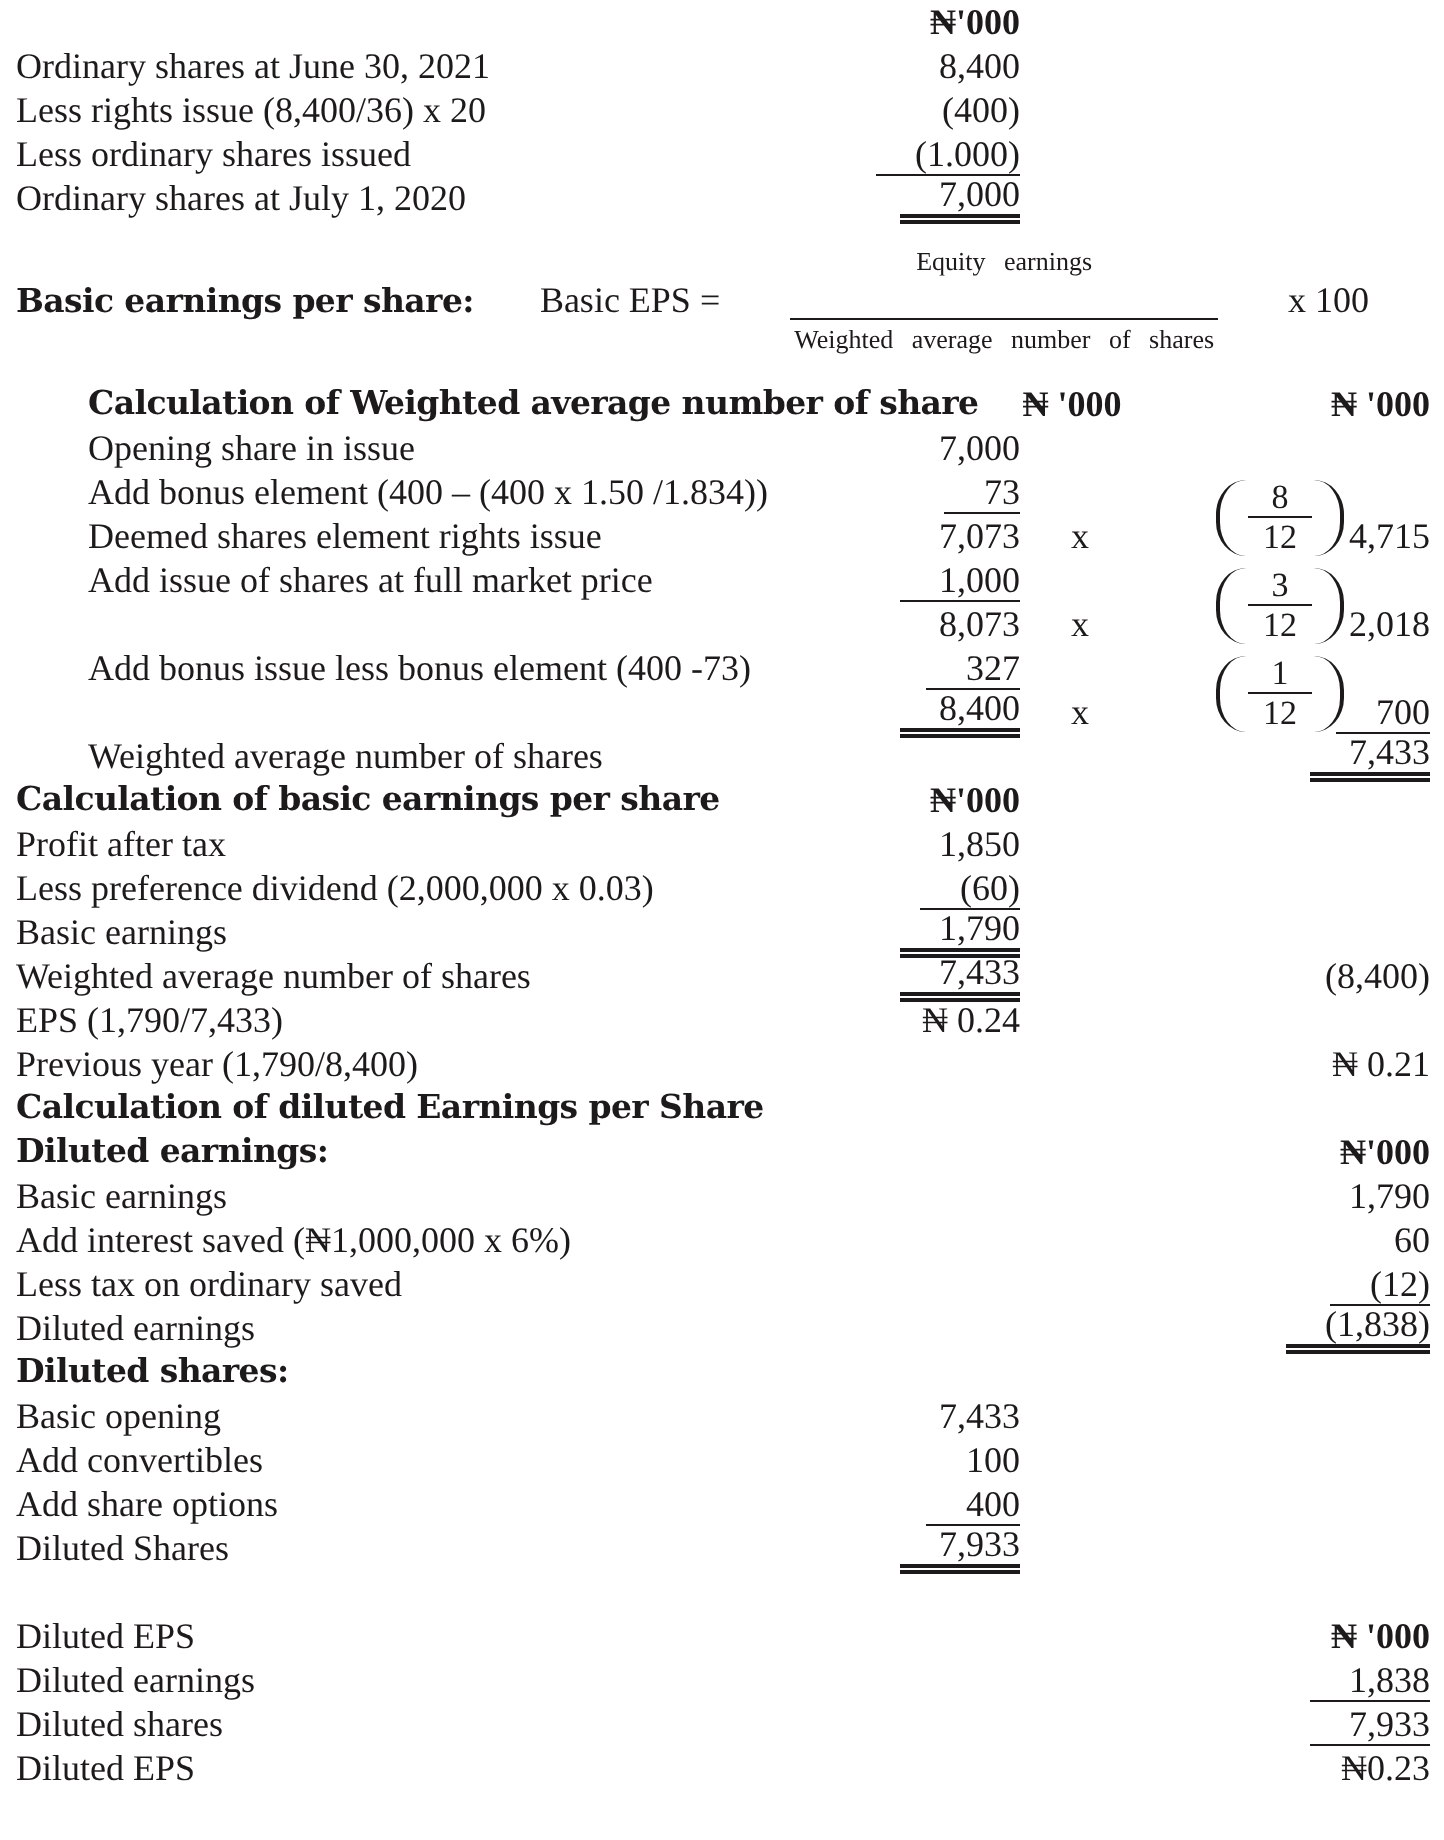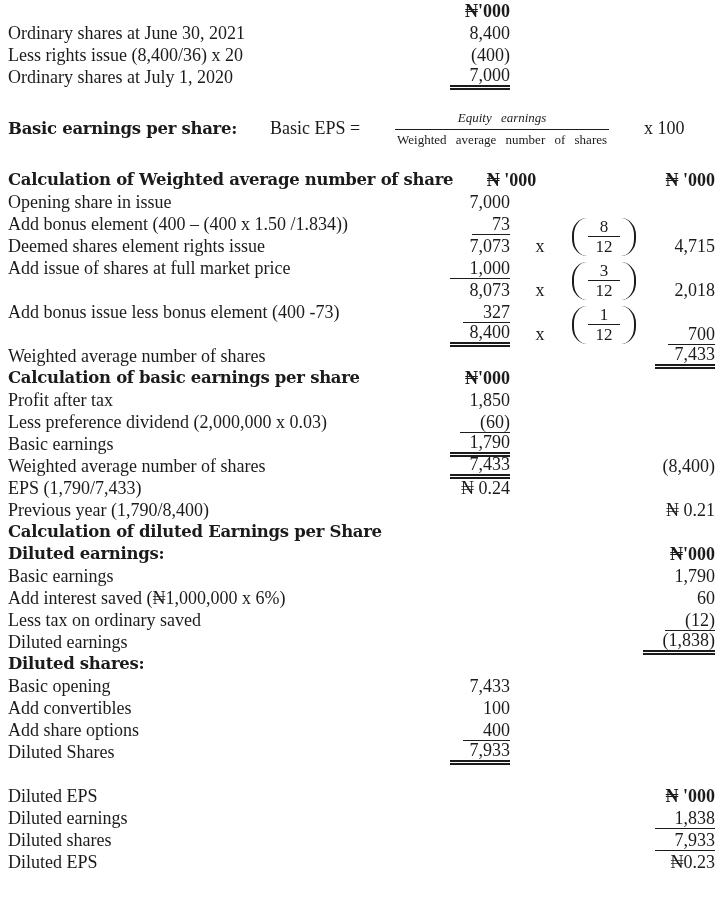--- a/index.html
+++ b/index.html
@@ -21,24 +21,24 @@
   .u2 { border-bottom:5px double #1d1a1b; padding-left:20px; }
   .b { font-weight:bold; }
   .h {
     font-weight:bold; font-family:"DejaVu Serif", serif;
     font-size:16.5px; letter-spacing:-0.3px;
   }
   
   .formula-block { height:81px; display:flex; align-items:center;gap:27px; }
   .formula-lead { margin:0 4px 0 6px; }
   .frac-inline { display:inline-block; vertical-align:middle; text-align:center; font-size:13px; margin:0 8px 0 4px; }
-  .frac-inline .fnum { display:block; border-bottom:1.7px solid #1d1a1b; padding:0 14px 3px; word-spacing:6px;font-style:italic; }
+  .frac-inline .fnum { display:block; border-bottom:1.7px solid #1d1a1b; padding:0 14px 20px; word-spacing:6px; }
   .frac-inline .fden { display:block; padding:2px 2px 0; word-spacing:6px; }
   
-  .wsec { position:relative; }
+  .wsec { position:relative;margin-left:36px; }
   .wfrac {
     position:absolute; left:564px; width:60px; height:38px; text-align:center;
     border-left:2px solid #1d1a1b; border-right:2px solid #1d1a1b;
     border-radius:15px / 17px; font-size:17px;
   }
   .wfrac .fn { display:block; width:32px; margin:0 auto; height:18px; line-height:17px; border-bottom:1.7px solid #1d1a1b; }
   .wfrac .fd { display:block; height:18px; line-height:19px; }
   .f1 { top:49px; } .f2 { top:93px; } .f3 { top:137px; }
 </style>
 </head>
@@ -56,20 +56,25 @@
       <div class="lbl">Ordinary shares at June 30, 2021</div>
       <div class="c1"><span class="v">8,400</span></div>
       <div class="sp"></div>
     </div>
     <div class="row">
       <div class="lbl">Less rights issue (8,400/36) x 20</div>
       <div class="c1"><span class="v">(400)</span></div>
       <div class="sp"></div>
     </div>
     <div class="row">
+      <div class="lbl">Less ordinary shares issued</div>
+      <div class="c1"><span class="v u1">(1.000)</span></div>
+      <div class="sp"></div>
+    </div>
+    <div class="row">
       <div class="lbl">Ordinary shares at July 1, 2020</div>
       <div class="c1"><span class="v u2">7,000</span></div>
       <div class="sp"></div>
     </div>
   </div>
 
   <div class="formula-block">
     <span class="h">Basic earnings per share:</span>
     <span class="formula-lead">Basic EPS =</span>
     <span class="frac-inline">

